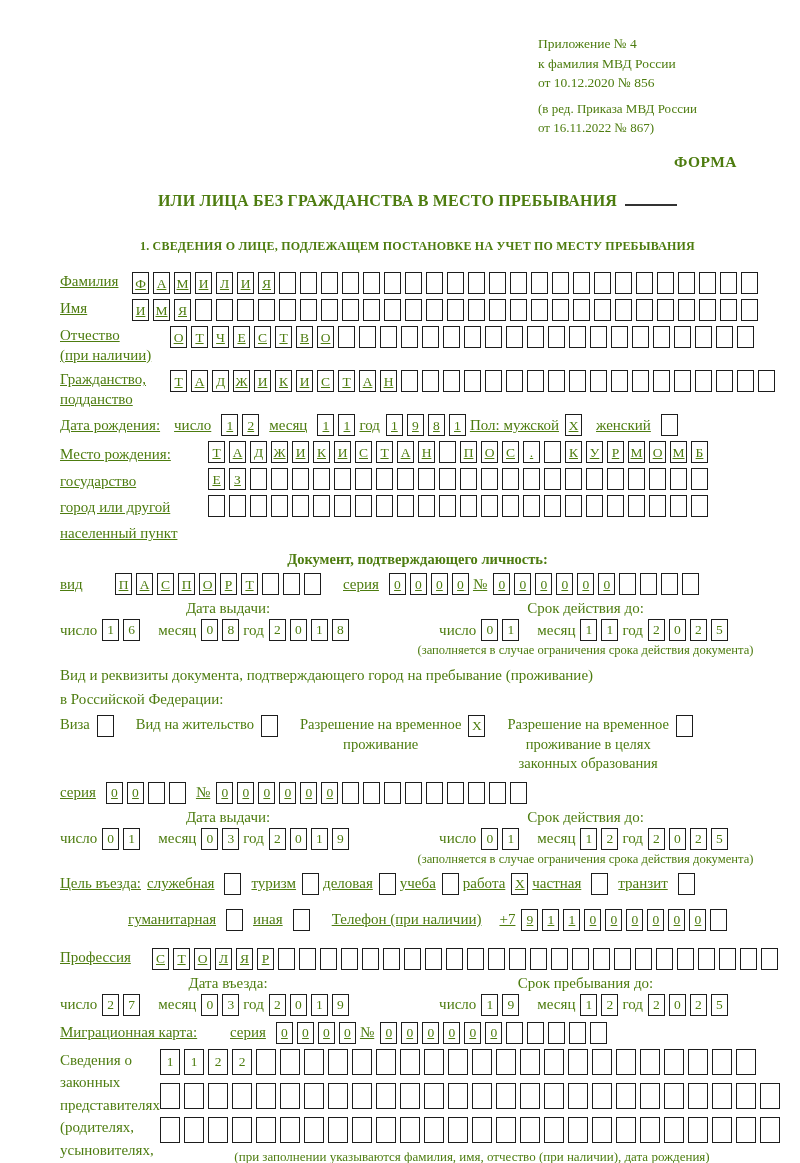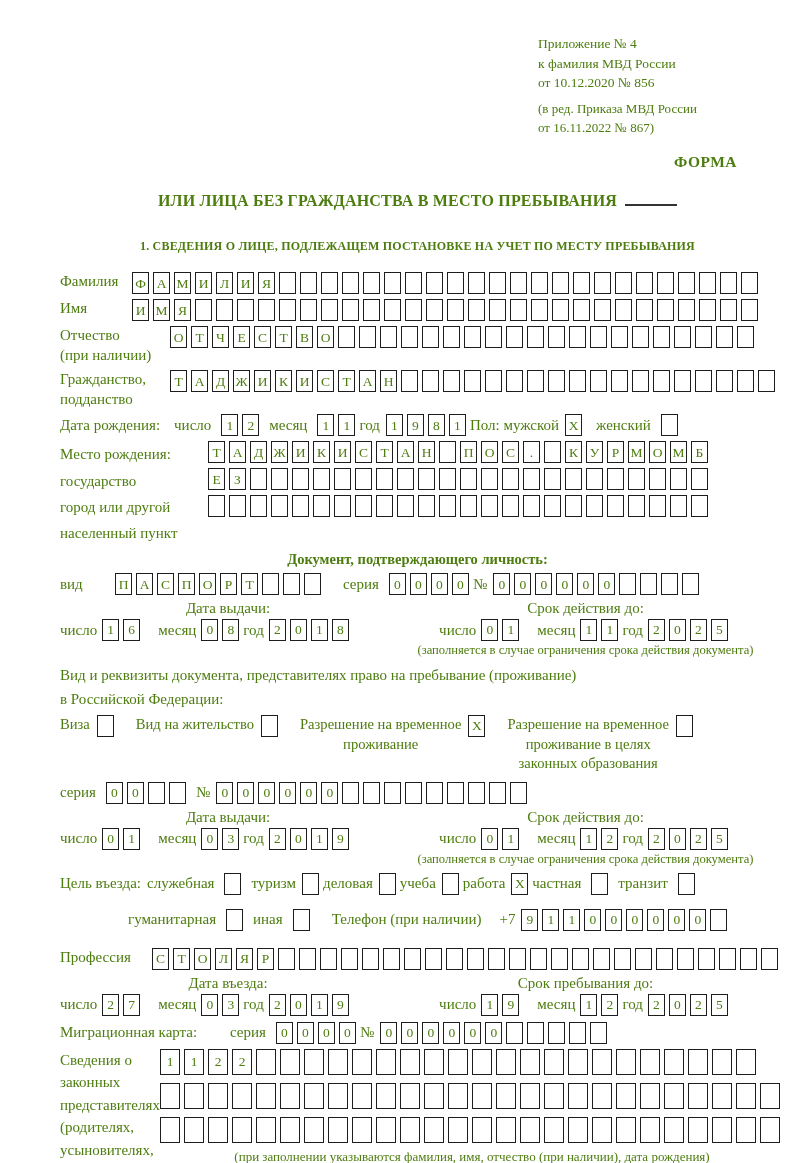--- a/index.html
+++ b/index.html
@@ -9,21 +9,21 @@
     position:relative;overflow:hidden;box-sizing:border-box;
     padding:34px 25px 0 60px;
   }
   .appendix{width:225px;margin-left:auto;margin-right:12px;font-size:13.5px;line-height:1.45;}
   .appendix .amend{margin-top:7px;font-size:13px;}
   .forma{ text-align:right;padding-right:38px;font-weight:bold;font-size:15.5px;margin-top:16px;letter-spacing:.5px;}
   .title{ text-align:center;font-weight:bold;font-size:16px;line-height:1.5;margin-top:18px;letter-spacing:.2px;}
   .title-underline{display:inline-block;width:52px;border-bottom:2px solid #333;height:14px;margin-left:8px;}
   .sec-heading{font-weight:bold;font-size:12px;text-align:center;margin-top:26px;margin-bottom:18px;letter-spacing:.2px;}
 
-  .row{display:flex;align-items:flex-start;margin-bottom:5px;font-size:15px;line-height:1.3;}
+  .row{display:flex;align-items:flex-start;margin-bottom:5px;font-size:15px;line-height:1.3;text-decoration:underline;}
   .lbl{white-space:nowrap;}
   .lblcol{flex:none;}
   .cells{display:inline-flex;flex:none;}
   .cell{
     display:inline-flex;align-items:center;justify-content:center;
     width:17px;height:22px;border:1.7px solid #1d1d1d;margin-right:4px;
     box-sizing:border-box;font-size:13.5px;background:#fff;flex:none;
   }
   .cells.wide .cell{width:20px;height:26px;}
   .gap6{width:6px;flex:none;} .gap10{width:10px;flex:none;} .gap14{width:14px;flex:none;} .gap18{width:18px;flex:none;}
@@ -432,21 +432,21 @@
             <span class="cell">0</span>
             <span class="cell">2</span>
             <span class="cell">5</span>
           </span>
       </div>
       <div class="note">(заполняется в случае ограничения срока действия документа)</div>
     </div>
   </div>
 
   <div class="plain">
-    <div>Вид и реквизиты документа, представителях право на пребывание (проживание)</div>
+    <div>Вид и реквизиты документа, подтверждающего город на пребывание (проживание)</div>
     <div>в Российской Федерации:</div>
   </div>
 
   <div class="chkrow">
     <span class="chk">
       <span class="txt">Виза</span>
       <span class="cells">
           <span class="cell"></span>
         </span>
     </span>

